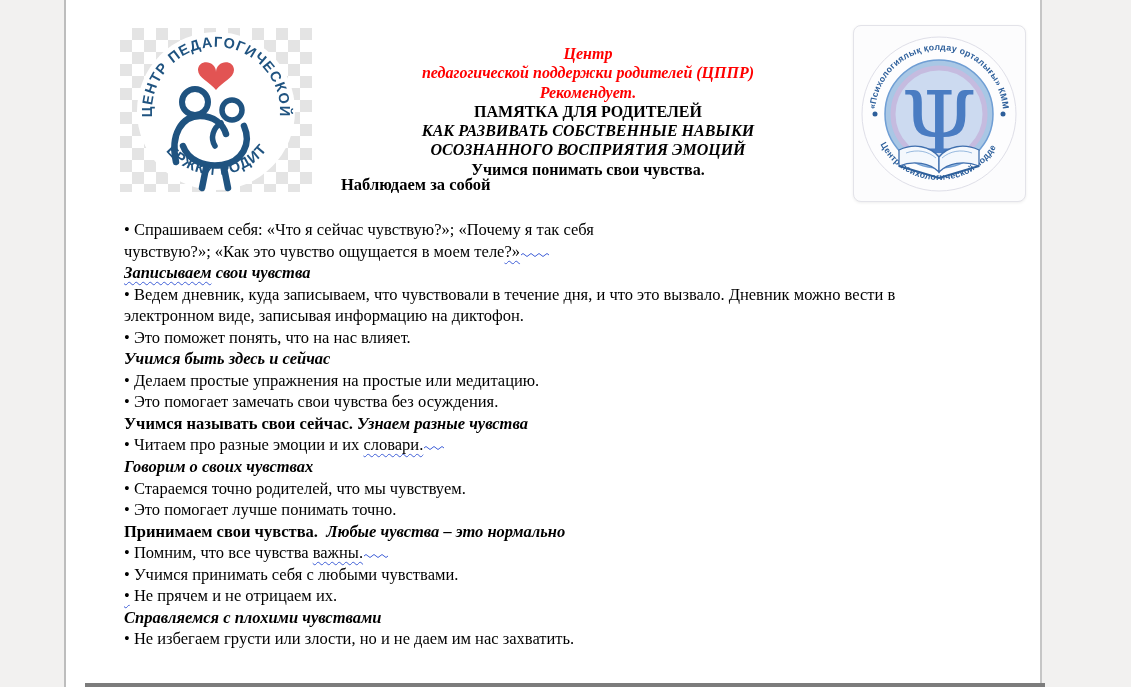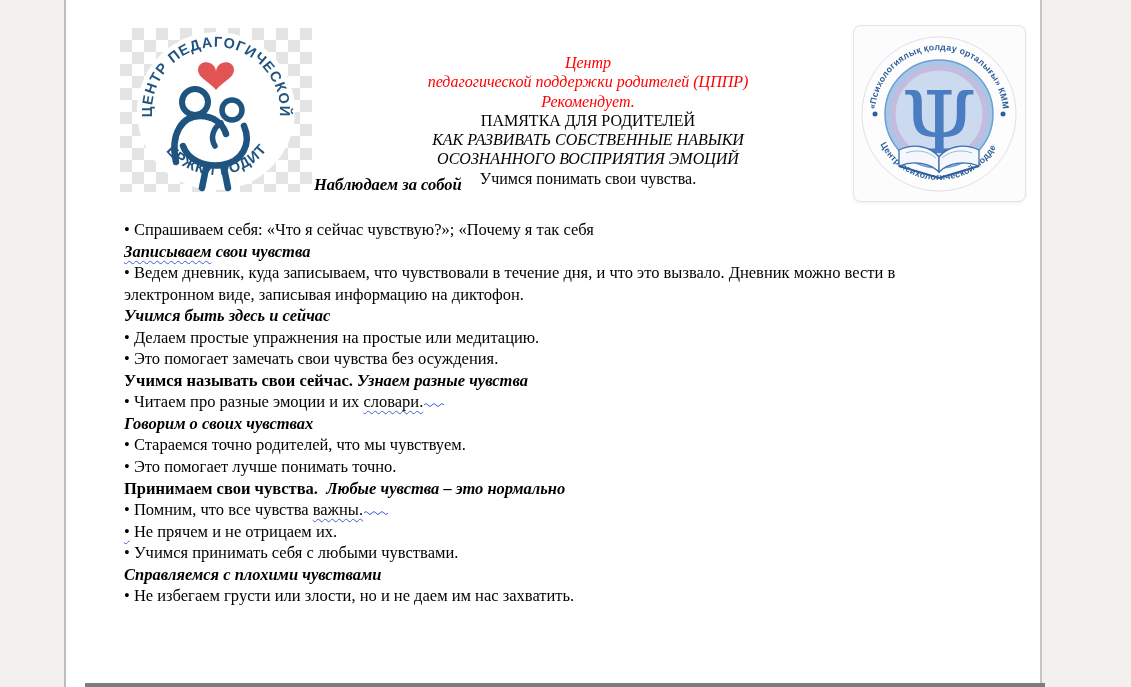--- a/index.html
+++ b/index.html
@@ -4,24 +4,24 @@
 <style>
   html,body{margin:0;padding:0;}
   .canvas{position:relative;width:1131px;height:687px;background:#f2f1f0;overflow:hidden;
           font-family:"Liberation Serif","DejaVu Serif",serif;color:#000;}
   .paper{position:absolute;left:64px;top:0;width:978px;height:687px;background:#ffffff;
          border-left:2px solid #bdbdbd;border-right:2px solid #c6c6c6;box-sizing:border-box;}
   .bottombar{position:absolute;left:85px;bottom:0;width:960px;height:4px;background:#7c7c7c;}
 
   
   .header{position:absolute;left:122px;top:44px;width:800px;text-align:center;
-          font-size:16px;line-height:19.3px;font-weight:normal;margin-top:9px;}
+          font-size:16px;line-height:19.3px;font-weight:bold;}
   .red{color:#ff0000;}
   .it{font-style:italic;}
-  .sec-first{position:absolute;left:248px;top:175px;font-size:16.5px;font-weight:bold;font-style:italic;}
+  .sec-first{position:absolute;left:275px;top:175px;font-size:16.5px;font-weight:bold;}
 
   
   .bodytext{position:absolute;left:58px;top:197px;width:900px;font-size:16.5px;line-height:21.55px;margin-top:22px;}
   .bl{white-space:nowrap;}
   .b{font-weight:bold;}
   .bi{font-weight:bold;font-style:italic;}
   .sq{text-decoration-line:underline;text-decoration-style:wavy;text-decoration-color:#3f5fd7;
       text-decoration-thickness:1px;text-underline-offset:3px;}
   .wave{margin-left:1px;vertical-align:baseline;}
 
@@ -106,38 +106,42 @@
       <div>ПАМЯТКА ДЛЯ РОДИТЕЛЕЙ</div>
       <div class="it">КАК РАЗВИВАТЬ СОБСТВЕННЫЕ НАВЫКИ</div>
       <div class="it">ОСОЗНАННОГО ВОСПРИЯТИЯ ЭМОЦИЙ</div>
       <div>Учимся понимать свои чувства.</div>
     </div>
 
     <div class="sec-first">Наблюдаем за собой</div>
 
     <div class="bodytext">
       <div class="bl">• Спрашиваем себя: «Что я сейчас чувствую?»; «Почему я так себя</div>
+      <div class="bl"><span>чувствую?»; «Как это чувство ощущается в моем теле</span><span class="sq">?»</span><svg class="wave" width="28" height="6" viewBox="0 0 28 6">
+            <path d="M0 4 Q2 1 4 4 T8 4 T12 4 T16 4 T20 4 T24 4 T28 4" fill="none" stroke="#3f5fd7" stroke-width="1"></path>
+          </svg></div>
       <div class="bl"><span class="bi sq">Записываем</span><span class="bi"> свои чувства</span></div>
       <div class="bl">• Ведем дневник, куда записываем, что чувствовали в течение дня, и что это вызвало. Дневник можно вести в</div>
       <div class="bl">электронном виде, записывая информацию на диктофон.</div>
+      <div class="bl">• Это поможет понять, что на нас влияет.</div>
       <div class="bl bi">Учимся быть здесь и сейчас</div>
       <div class="bl">• Делаем простые упражнения на простые или медитацию.</div>
       <div class="bl">• Это помогает замечать свои чувства без осуждения.</div>
       <div class="bl"><span class="b">Учимся называть свои сейчас. </span><span class="bi">Узнаем разные чувства</span></div>
       <div class="bl"><span>• Читаем про разные эмоции и их </span><span class="sq">словари.</span><svg class="wave" width="20" height="6" viewBox="0 0 20 6">
             <path d="M0 4 Q2 1 4 4 T8 4 T12 4 T16 4 T20 4" fill="none" stroke="#3f5fd7" stroke-width="1"></path>
           </svg></div>
       <div class="bl bi">Говорим о своих чувствах</div>
       <div class="bl">• Стараемся точно родителей, что мы чувствуем.</div>
       <div class="bl">• Это помогает лучше понимать точно.</div>
       <div class="bl"><span class="b">Принимаем свои чувства. </span><span class="bi">&nbsp;Любые чувства – это нормально</span></div>
       <div class="bl"><span>• Помним, что все чувства </span><span class="sq">важны.</span><svg class="wave" width="24" height="6" viewBox="0 0 24 6">
             <path d="M0 4 Q2 1 4 4 T8 4 T12 4 T16 4 T20 4 T24 4" fill="none" stroke="#3f5fd7" stroke-width="1"></path>
           </svg></div>
+      <div class="bl">• Учимся принимать себя с любыми чувствами.</div>
       <div class="bl"><span class="sq">•</span><span> Не прячем и не отрицаем их.</span></div>
-      <div class="bl">• Учимся принимать себя с любыми чувствами.</div>
       <div class="bl bi">Справляемся с плохими чувствами</div>
       <div class="bl">• Не избегаем грусти или злости, но и не даем им нас захватить.</div>
     </div>
 
   </div>
   <div class="bottombar"></div>
 </div>
 
 </body></html>

